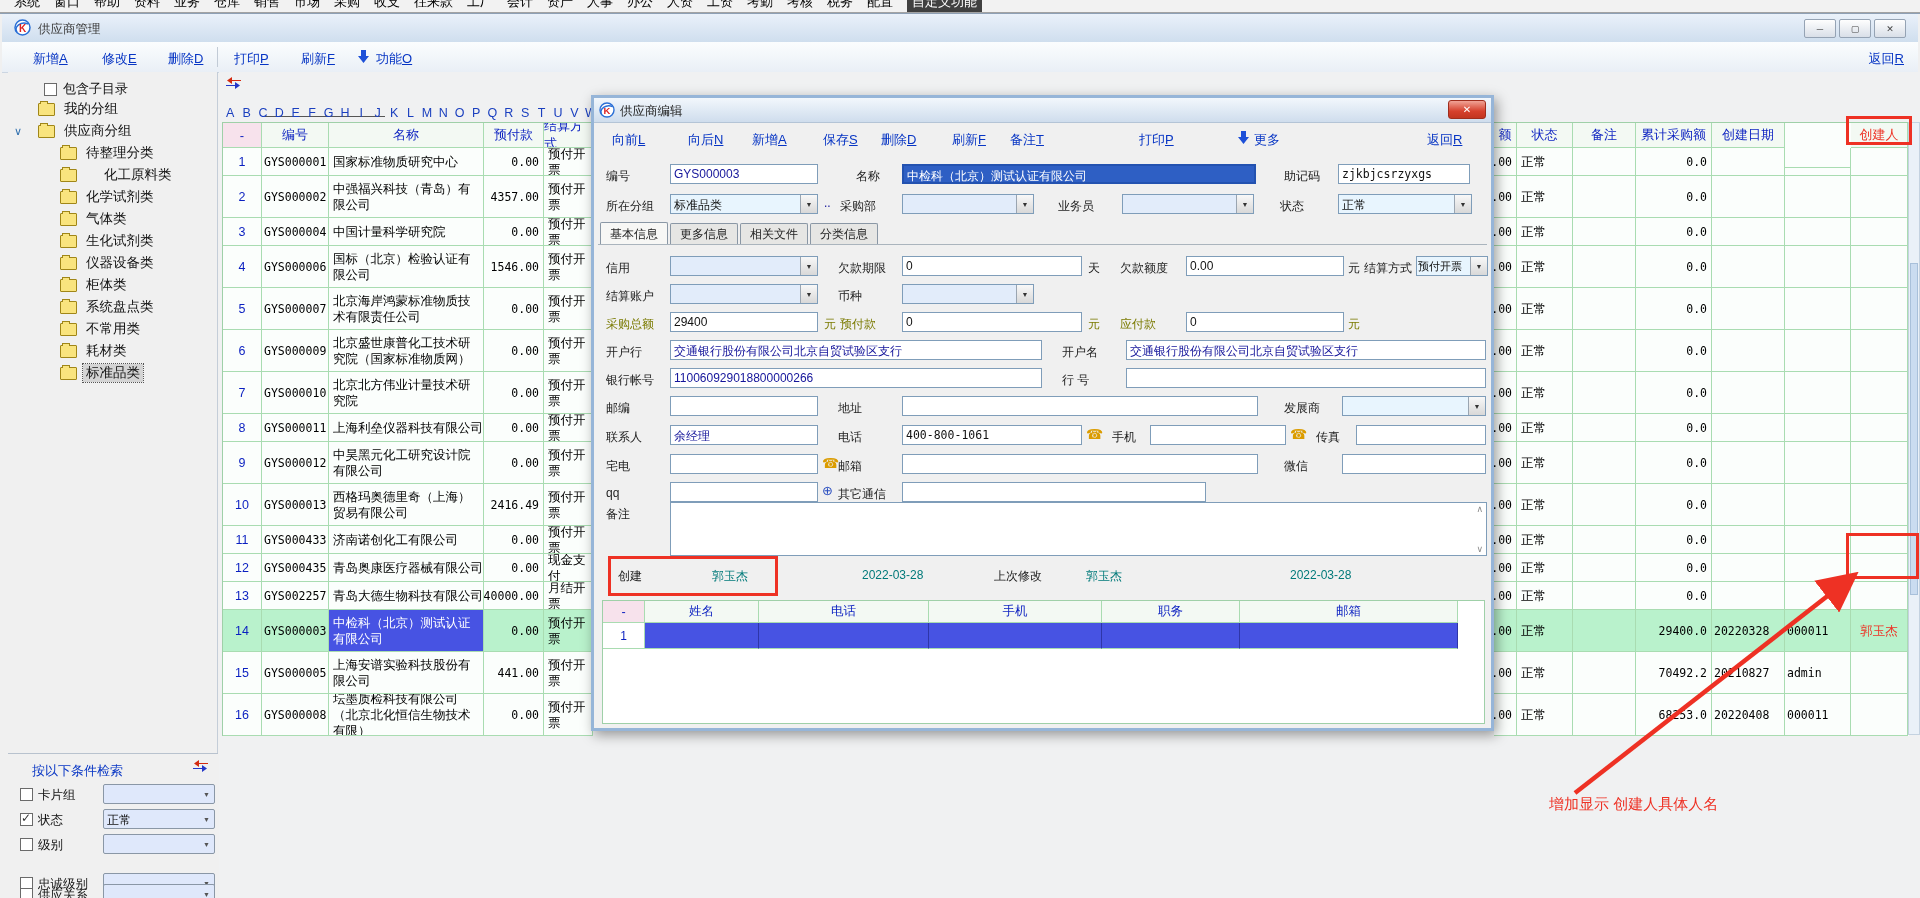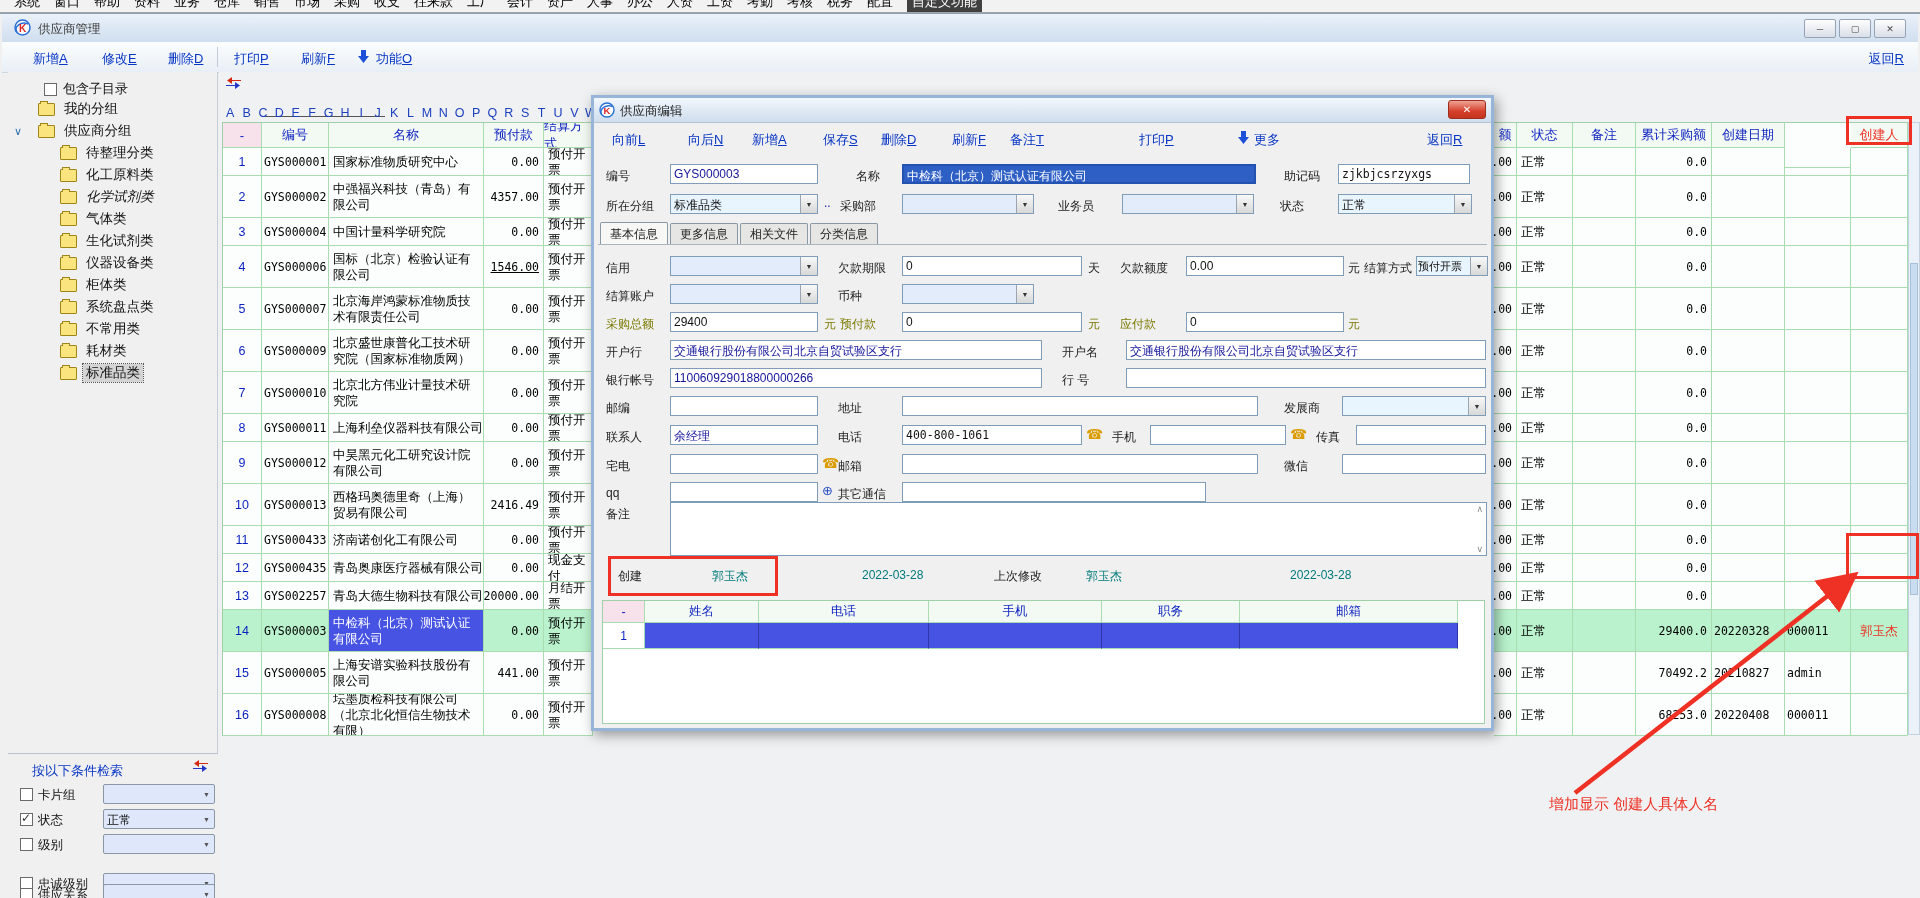--- a/index.html
+++ b/index.html
@@ -185,25 +185,25 @@
       </div>
       <div class="trw" style="padding-left: 4px;">
         <span class="exp">∨</span>
         <span class="fold"></span>
         <span class="tlb">供应商分组</span>
       </div>
       <div class="trw" style="padding-left: 52px;">
         <span class="fold"></span>
         <span class="tlb">待整理分类</span>
       </div>
-      <div class="trw" style="padding-left: 52px;">
+      <div class="trw" style="padding-left: 52px; gap: 18px;">
         <span class="fold"></span>
         <span class="tlb">化工原料类</span>
       </div>
-      <div class="trw" style="padding-left: 52px; font-style: italic;">
+      <div class="trw" style="padding-left: 52px;">
         <span class="fold"></span>
         <span class="tlb">化学试剂类</span>
       </div>
       <div class="trw" style="padding-left: 52px;">
         <span class="fold"></span>
         <span class="tlb">气体类</span>
       </div>
       <div class="trw" style="padding-left: 52px;">
         <span class="fold"></span>
         <span class="tlb">生化试剂类</span>
@@ -323,21 +323,21 @@
       <div class="dc c-num" style="width: 39px;">3</div>
       <div class="dc c-code" style="width: 67px;">GYS000004</div>
       <div class="dc c-name one" style="width: 155px;">中国计量科学研究院</div>
       <div class="dc c-prepay" style="width: 60px;">0.00</div>
       <div class="dc c-settle" style="width: 49px;">预付开票</div>
     </div>
     <div class="drow" style="height: 42px;">
       <div class="dc c-num" style="width: 39px;">4</div>
       <div class="dc c-code" style="width: 67px;">GYS000006</div>
       <div class="dc c-name" style="width: 155px;">国标（北京）检验认证有限公司</div>
-      <div class="dc c-prepay" style="width: 60px; text-decoration: underline;">1546.00</div>
+      <div class="dc c-prepay" style="width: 60px;">1546.00</div>
       <div class="dc c-settle" style="width: 49px;">预付开票</div>
     </div>
     <div class="drow" style="height: 42px;">
       <div class="dc c-num" style="width: 39px;">5</div>
       <div class="dc c-code" style="width: 67px;">GYS000007</div>
       <div class="dc c-name" style="width: 155px;">北京海岸鸿蒙标准物质技术有限责任公司</div>
       <div class="dc c-prepay" style="width: 60px;">0.00</div>
       <div class="dc c-settle" style="width: 49px;">预付开票</div>
     </div>
     <div class="drow" style="height: 42px;">
@@ -386,21 +386,21 @@
       <div class="dc c-num" style="width: 39px;">12</div>
       <div class="dc c-code" style="width: 67px;">GYS000435</div>
       <div class="dc c-name one" style="width: 155px;">青岛奥康医疗器械有限公司</div>
       <div class="dc c-prepay" style="width: 60px;">0.00</div>
       <div class="dc c-settle" style="width: 49px;">现金支付</div>
     </div>
     <div class="drow" style="height: 28px;">
       <div class="dc c-num" style="width: 39px;">13</div>
       <div class="dc c-code" style="width: 67px;">GYS002257</div>
       <div class="dc c-name one" style="width: 155px;">青岛大德生物科技有限公司</div>
-      <div class="dc c-prepay" style="width: 60px;">20000.00</div>
+      <div class="dc c-prepay" style="width: 60px;">40000.00</div>
       <div class="dc c-settle" style="width: 49px;">月结开票</div>
     </div>
     <div class="drow rsel" style="height: 42px;">
       <div class="dc c-num" style="width: 39px;">14</div>
       <div class="dc c-code" style="width: 67px;">GYS000003</div>
       <div class="dc c-name nsel" style="width: 155px;">中检科（北京）测试认证有限公司</div>
       <div class="dc c-prepay" style="width: 60px;">0.00</div>
       <div class="dc c-settle" style="width: 49px;">预付开票</div>
     </div>
     <div class="drow" style="height: 42px;">

